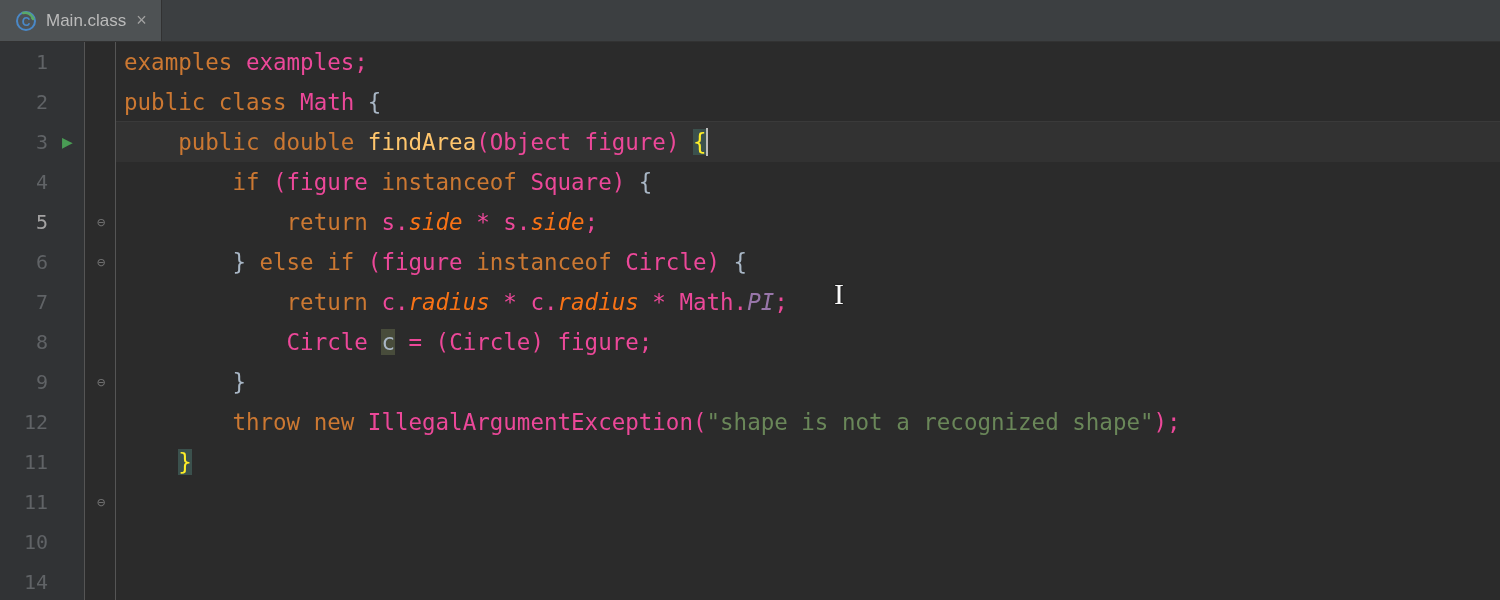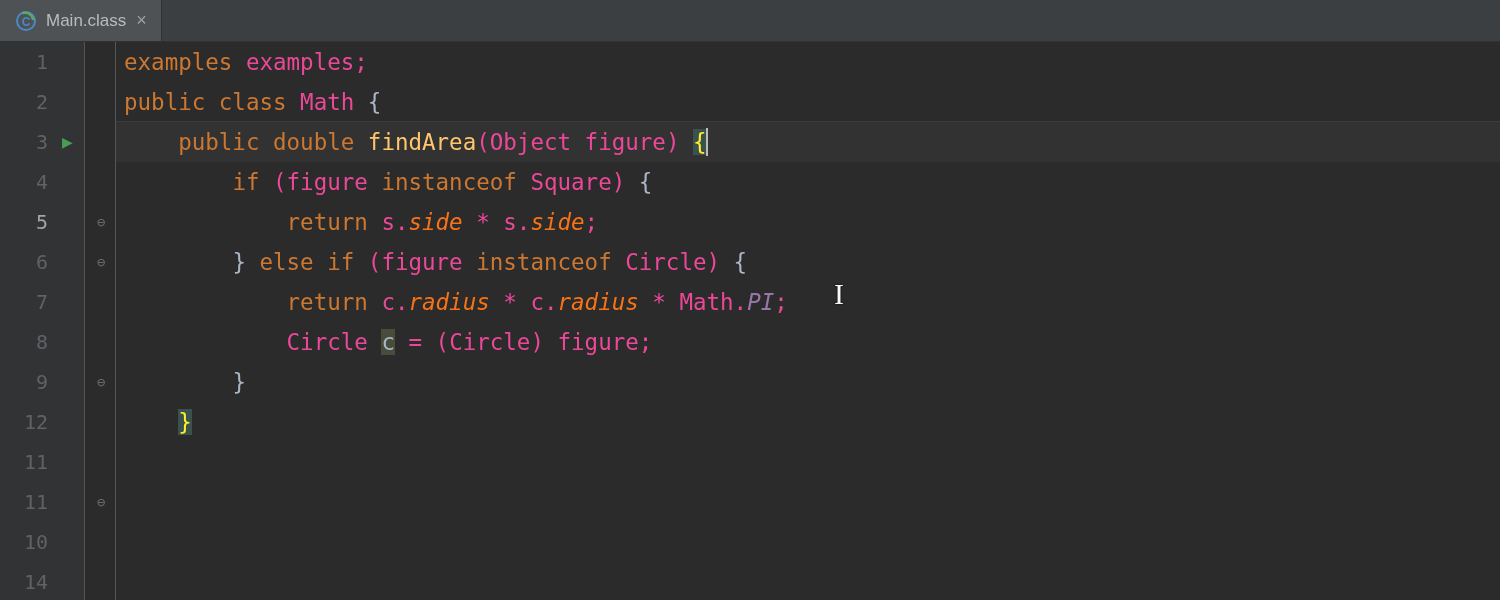--- a/index.html
+++ b/index.html
@@ -202,18 +202,19 @@
     <div class="code-line">            <span class="kw">return</span><span class="plain"> s.</span><span class="field">side</span><span class="plain"> * s.</span><span class="field">side</span><span class="plain">;</span></div>
 
     <div class="code-line">        <span class="brace">}</span><span class="plain"> </span><span class="kw">else</span><span class="plain"> </span><span class="kw">if</span><span class="plain"> </span><span class="plain">(</span><span class="plain">figure</span><span class="plain"> </span><span class="kw">instanceof</span><span class="plain"> </span><span class="plain">Circle</span><span class="plain">)</span><span class="plain"> </span><span class="brace">{</span></div>
 
     <div class="code-line">            <span class="kw">return</span><span class="plain"> c.</span><span class="field">radius</span><span class="plain"> * c.</span><span class="field">radius</span><span class="plain"> * Math.</span><span class="static-field">PI</span><span class="plain">;</span></div>
 
     <div class="code-line">            <span class="plain">Circle</span><span class="plain"> </span><span class="var-hl">c</span><span class="plain"> = (</span><span class="plain">Circle</span><span class="plain">) figure;</span></div>
 
     <div class="code-line">        <span class="brace">}</span></div>
 
+    <div class="code-line">        <span class="kw">throw</span><span class="plain"> </span><span class="kw">new</span><span class="plain"> </span><span class="plain">IllegalArgumentException</span><span class="plain">(</span><span class="string">"shape is not a recognized shape"</span><span class="plain">);</span></div>
 
     <div class="code-line">    <span class="brace-match">}</span></div>
 
     <div class="ibeam" style="left:718px; top:232px; font-size:30px;">I</div>
   </div>
 </div>
 
 </body></html>

